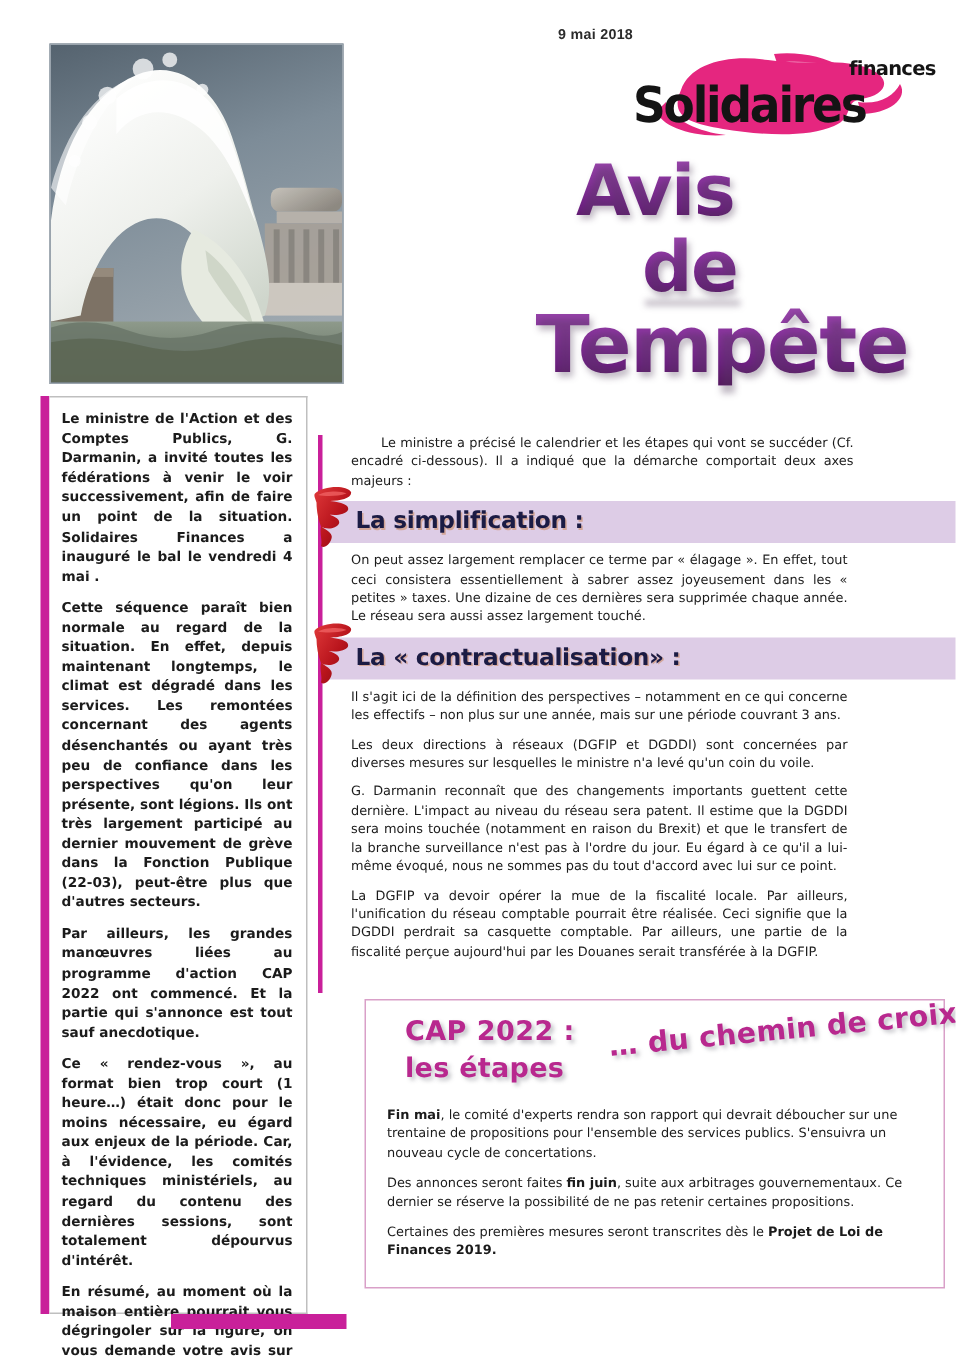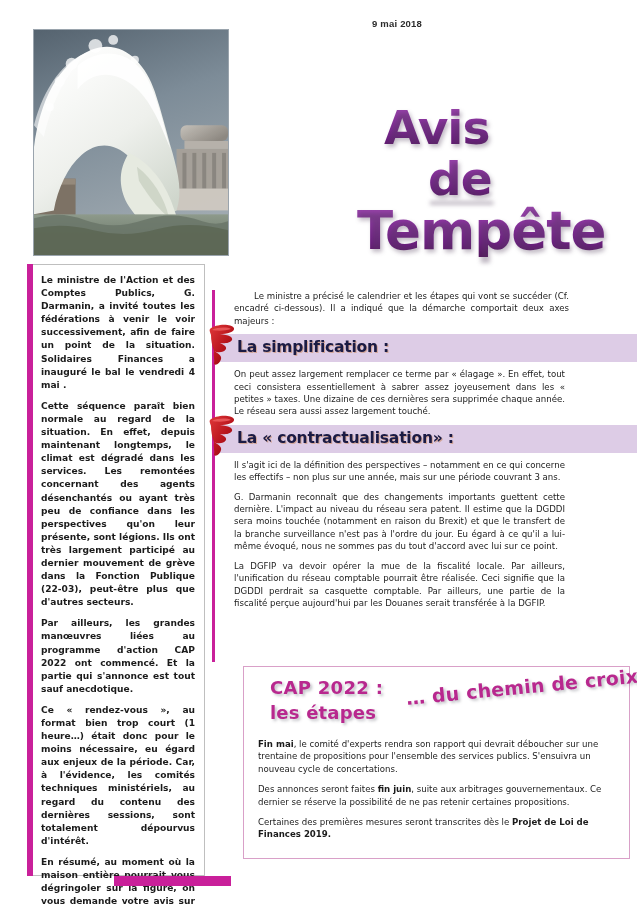--- a/index.html
+++ b/index.html
@@ -346,20 +346,35 @@
         <circle cx="62" cy="16" r="7"></circle>
           <circle cx="80" cy="10" r="5"></circle>
         <circle cx="38" cy="34" r="6"></circle>
           <circle cx="26" cy="52" r="5"></circle>
         <circle cx="102" cy="30" r="4"></circle>
           <circle cx="16" cy="78" r="4"></circle>
       </g>
     </svg>
   </div>
 
+  <div id="logo-block">
+    <div id="logo-splash">
+      <svg viewBox="0 0 205 62" aria-hidden="true">
+        <g fill="#e5267f">
+          <path d="M34 26 C40 8 66 2 92 6 C120 10 142 4 160 12 C176 19 170 30 154 32
+                   C142 34 150 44 136 50 C118 58 86 56 62 52 C40 48 26 44 34 26 Z"></path>
+          <path d="M96 2 C112 0 130 4 140 10 C126 8 110 6 98 8 Z"></path>
+          <path d="M24 34 C28 46 46 54 64 56 C42 58 20 50 18 40 Z"></path>
+          <path d="M152 34 C166 36 176 30 180 22 C186 32 172 42 154 42 Z"></path>
+        </g>
+      </svg>
+    </div>
+    <div id="logo-solidaires">Solidaires</div>
+    <div id="logo-finances">finances</div>
+  </div>
 
   <div id="title-avis">Avis</div>
   <div id="title-de">de</div>
   <div id="title-tempete">Tempête</div>
 </div>
 
 <div id="left-col">
   <div id="left-col-bar"></div>
   <div id="left-col-box">
     <p class="lc-p">Le ministre de l'Action et des Comptes Publics, G. Darmanin, a invité toutes les fédérations à venir le voir successivement, afin de faire un point de la situation. Solidaires Finances a inauguré le bal le vendredi 4 mai .</p>
@@ -405,20 +420,21 @@
           <path d="M3 9 C8 4 24 3 27 8 C28 12 20 14 13 14 C22 15 26 17 25 20
                    C23 24 13 24 9 22 C16 24 20 26 19 29 C17 33 10 33 7 31
                    C12 34 15 36 14 39 C13 43 9 46 7 44 C8 40 6 36 7 31
                    C5 26 4 20 4 15 C3 12 2 10 3 9 Z" fill="url(#tg)"></path>
           <path d="M5 10 C10 7 21 7 24 9 C18 11 10 11 5 10 Z" fill="#ef6061" opacity=".8"></path>
         </svg>
       </span>
       <span class="rc-head-text">La « contractualisation»  :</span>
     </div>
     <p class="rc-p">Il s'agit ici de la définition des perspectives – notamment en ce qui concerne les effectifs – non plus sur une année, mais sur une période couvrant  3 ans.</p>
+    <p class="rc-p">Les deux directions à réseaux (DGFIP et DGDDI) sont concernées par diverses mesures sur lesquelles le ministre n'a levé qu'un coin du voile.</p>
     <p class="rc-p">G. Darmanin reconnaît que des changements importants guettent cette dernière. L'impact au niveau du réseau sera patent. Il estime que la DGDDI sera moins touchée (notamment en raison du Brexit) et que le transfert de la branche surveillance n'est pas à l'ordre du jour. Eu égard à ce qu'il a lui-même évoqué, nous ne sommes pas du tout d'accord avec lui sur ce point.</p>
     <p class="rc-p">La DGFIP va devoir opérer la mue de la fiscalité locale. Par ailleurs, l'unification du réseau comptable pourrait être réalisée. Ceci signifie que la DGDDI perdrait sa casquette comptable. Par ailleurs, une partie de la fiscalité perçue aujourd'hui par les Douanes serait transférée à la DGFIP.</p>
   </div>
 </div>
 
 <div id="cap-box">
   <div id="cap-title">
     <span id="cap-title-l1">CAP 2022 :</span>
     <span id="cap-title-l2">les étapes</span>
     <span id="cap-title-l3">… du chemin de croix ? !</span>

